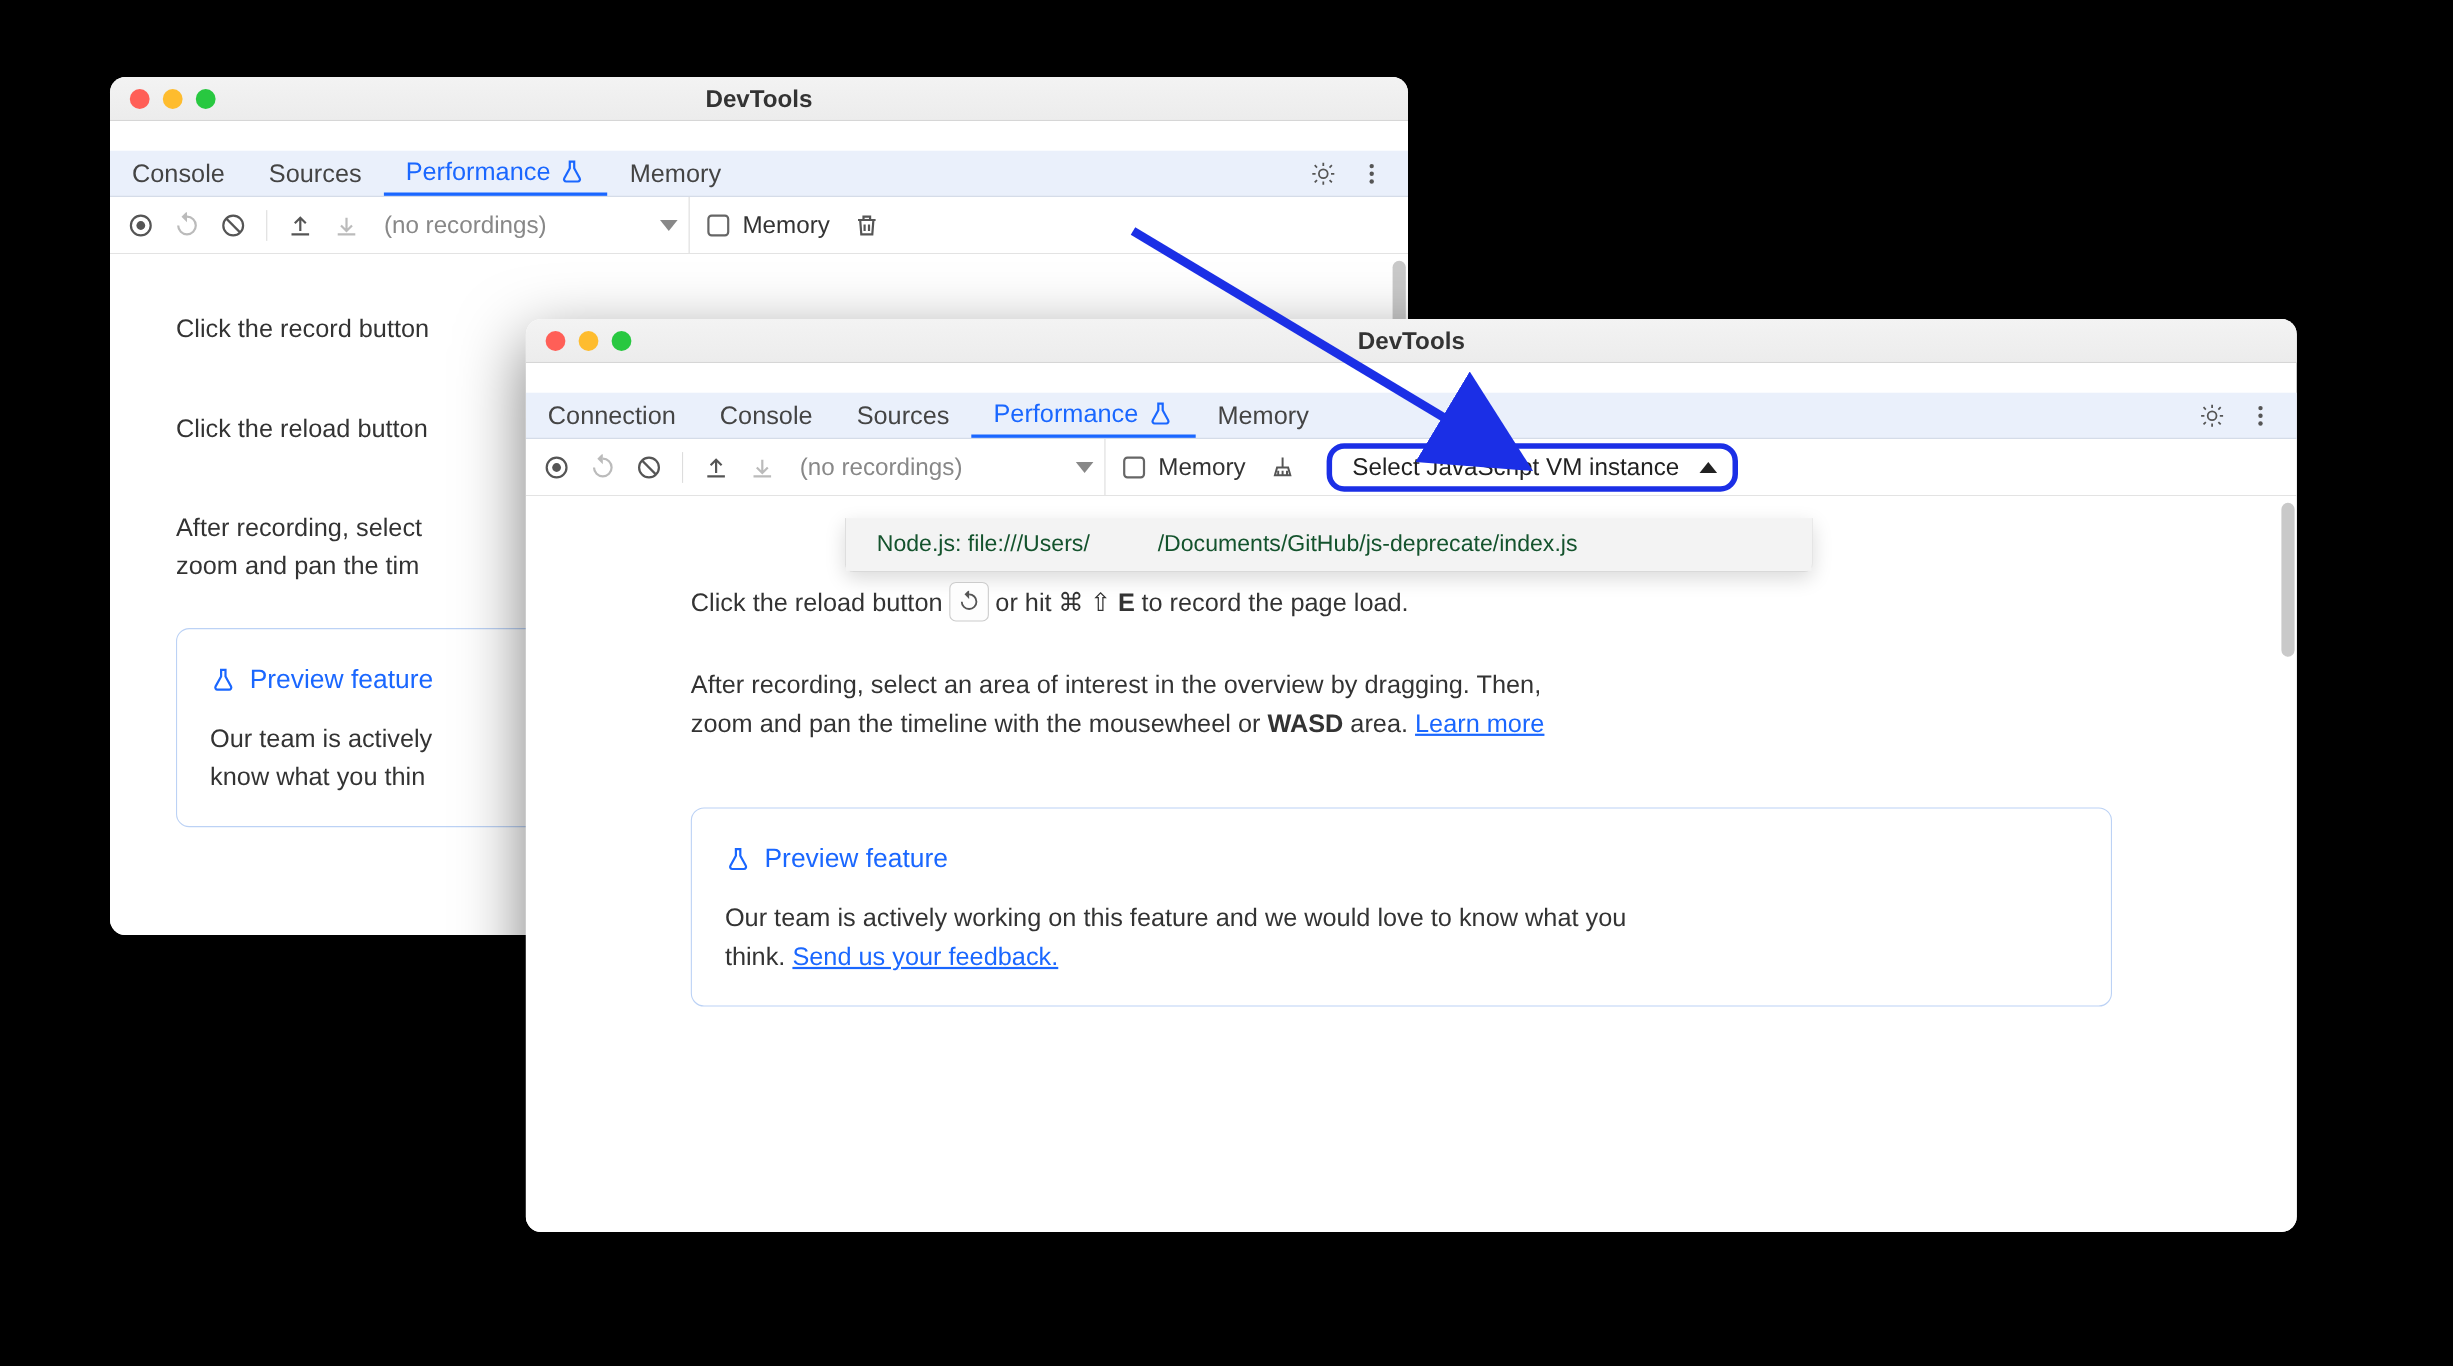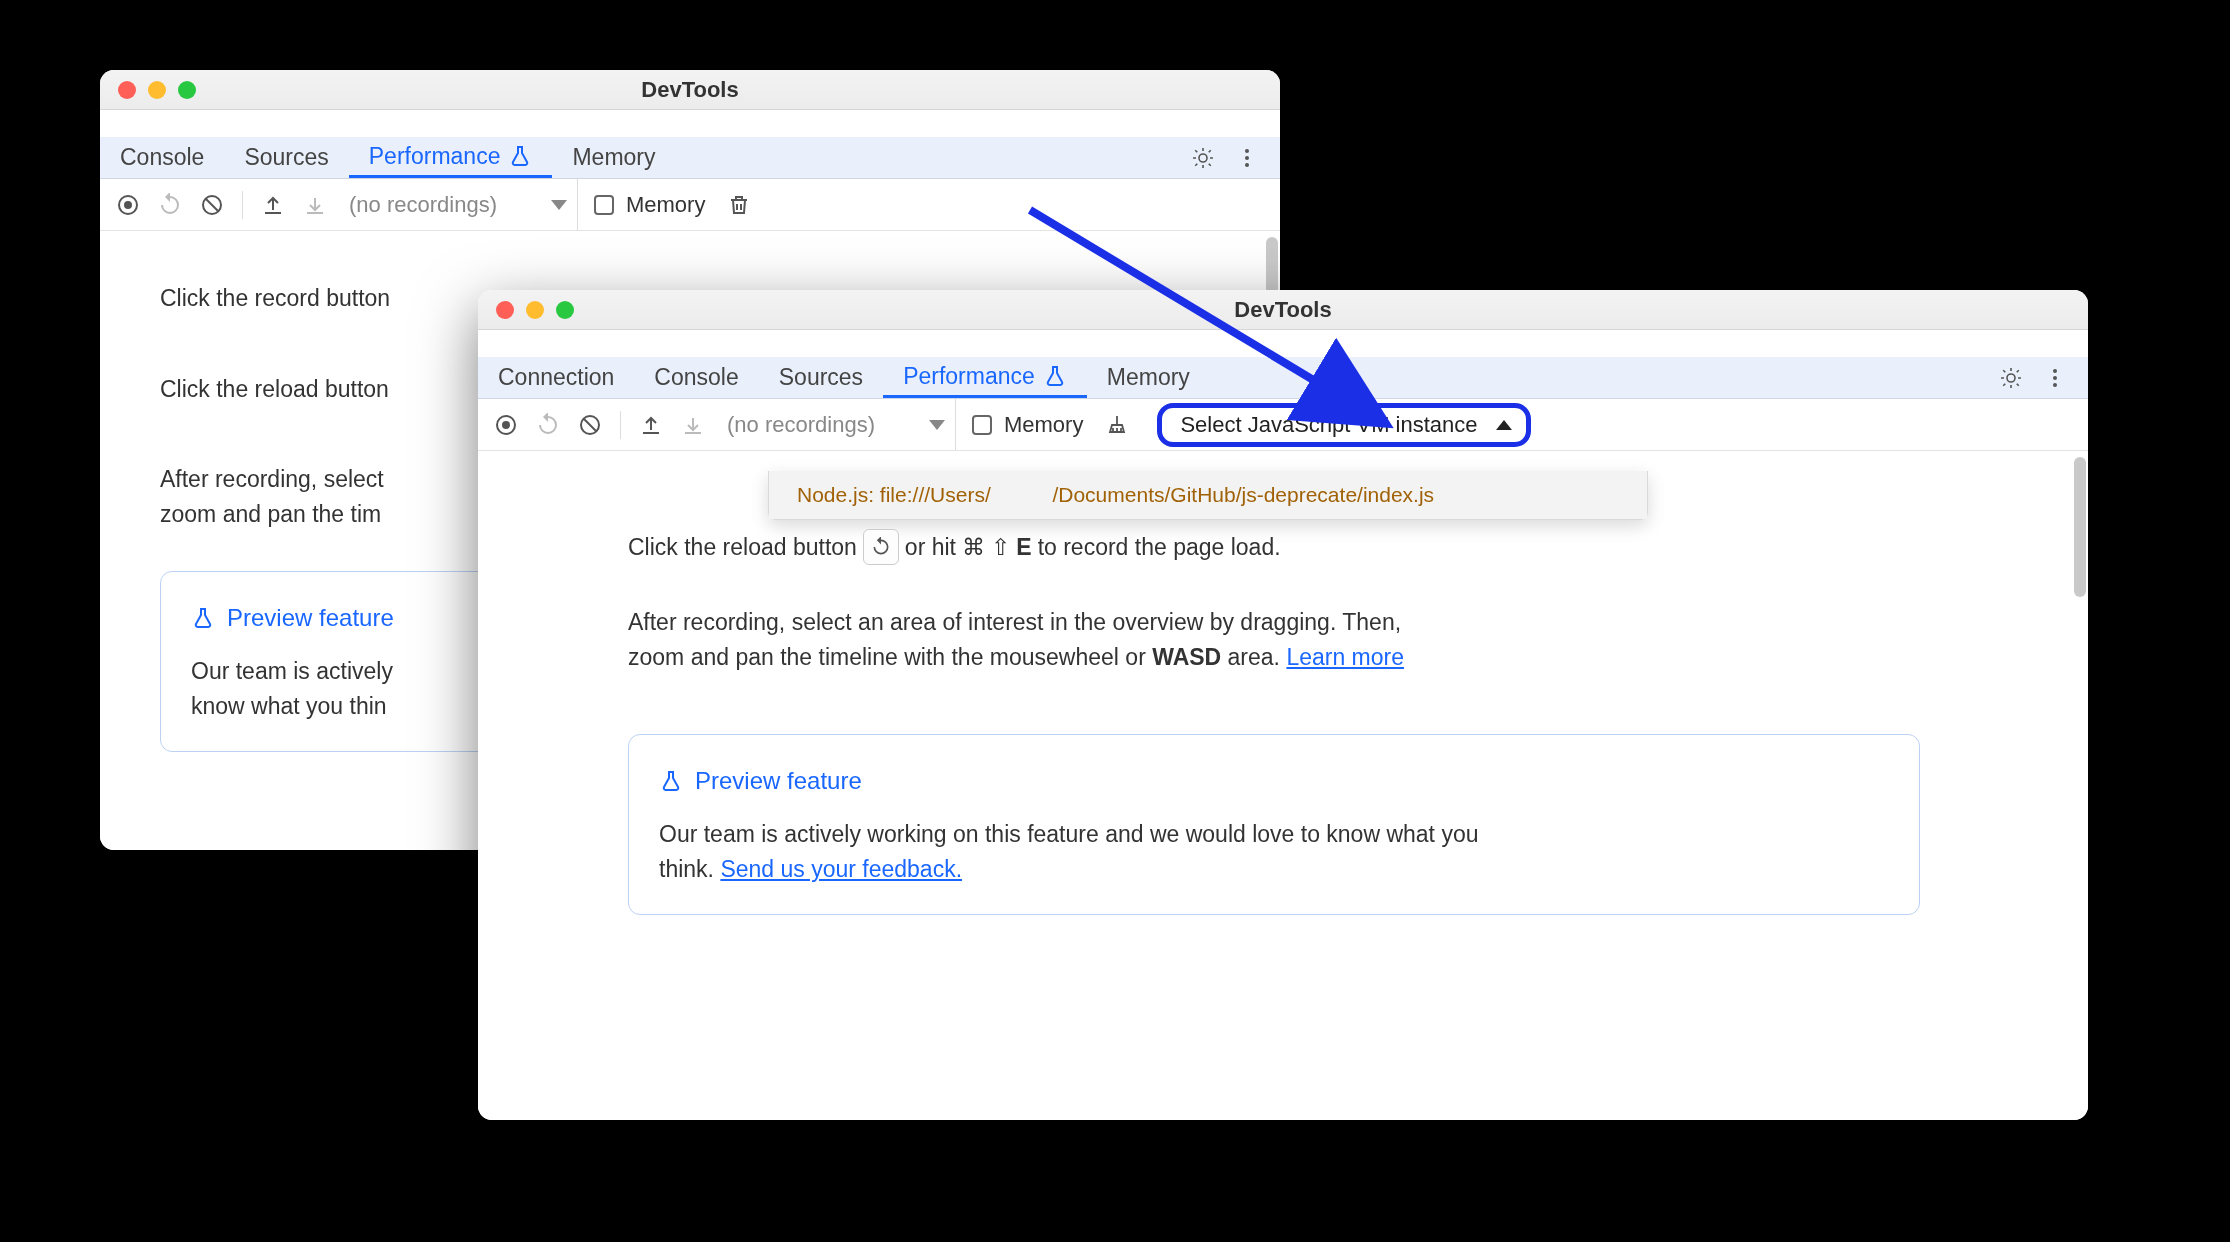--- a/index.html
+++ b/index.html
@@ -98,21 +98,21 @@
     color:#555;
     cursor:pointer;
   }
   .tool-icon.disabled { color:#bbb; cursor:default; }
   .vsep { width:1px; height:28px; background:#ddd; margin:0 6px; }
   .recordings-select {
     display:flex;align-items:center;
     color:#888;
     font-size:22px;
     padding: 0 10px;
-    gap: 54px;
+    gap: 103px;
     border-right:1px solid #ddd;
     height:100%;
   }
   .caret-down {
     width:0;height:0;border-left:8px solid transparent;border-right:8px solid transparent;border-top:10px solid #888;
   }
   .checkbox {
     width:20px;height:20px;border:2px solid #666;border-radius:4px;background:#fff;
   }
   .mem-label { font-size:22px; color:#333; margin-left:6px; }
@@ -177,21 +177,21 @@
     width:0;height:0;border-left:8px solid transparent;border-right:8px solid transparent;border-bottom:10px solid #222;
   }
   .vm-dropdown {
     position:absolute;
     background:#fff;
     border:1px solid #d9d9d9;
     border-top:none;
     box-shadow:0 6px 18px rgba(0,0,0,0.15);
     border-radius:0 0 8px 8px;
     font-size:21px;
-    color:#a16207;
+    color:#14532d;
   }
   .vm-item {
     padding:12px 28px;
     background:#f3f3f3;
     white-space:nowrap;
     cursor:pointer;
   }
   .arrow-svg { position:absolute; pointer-events:none; }
 
   

